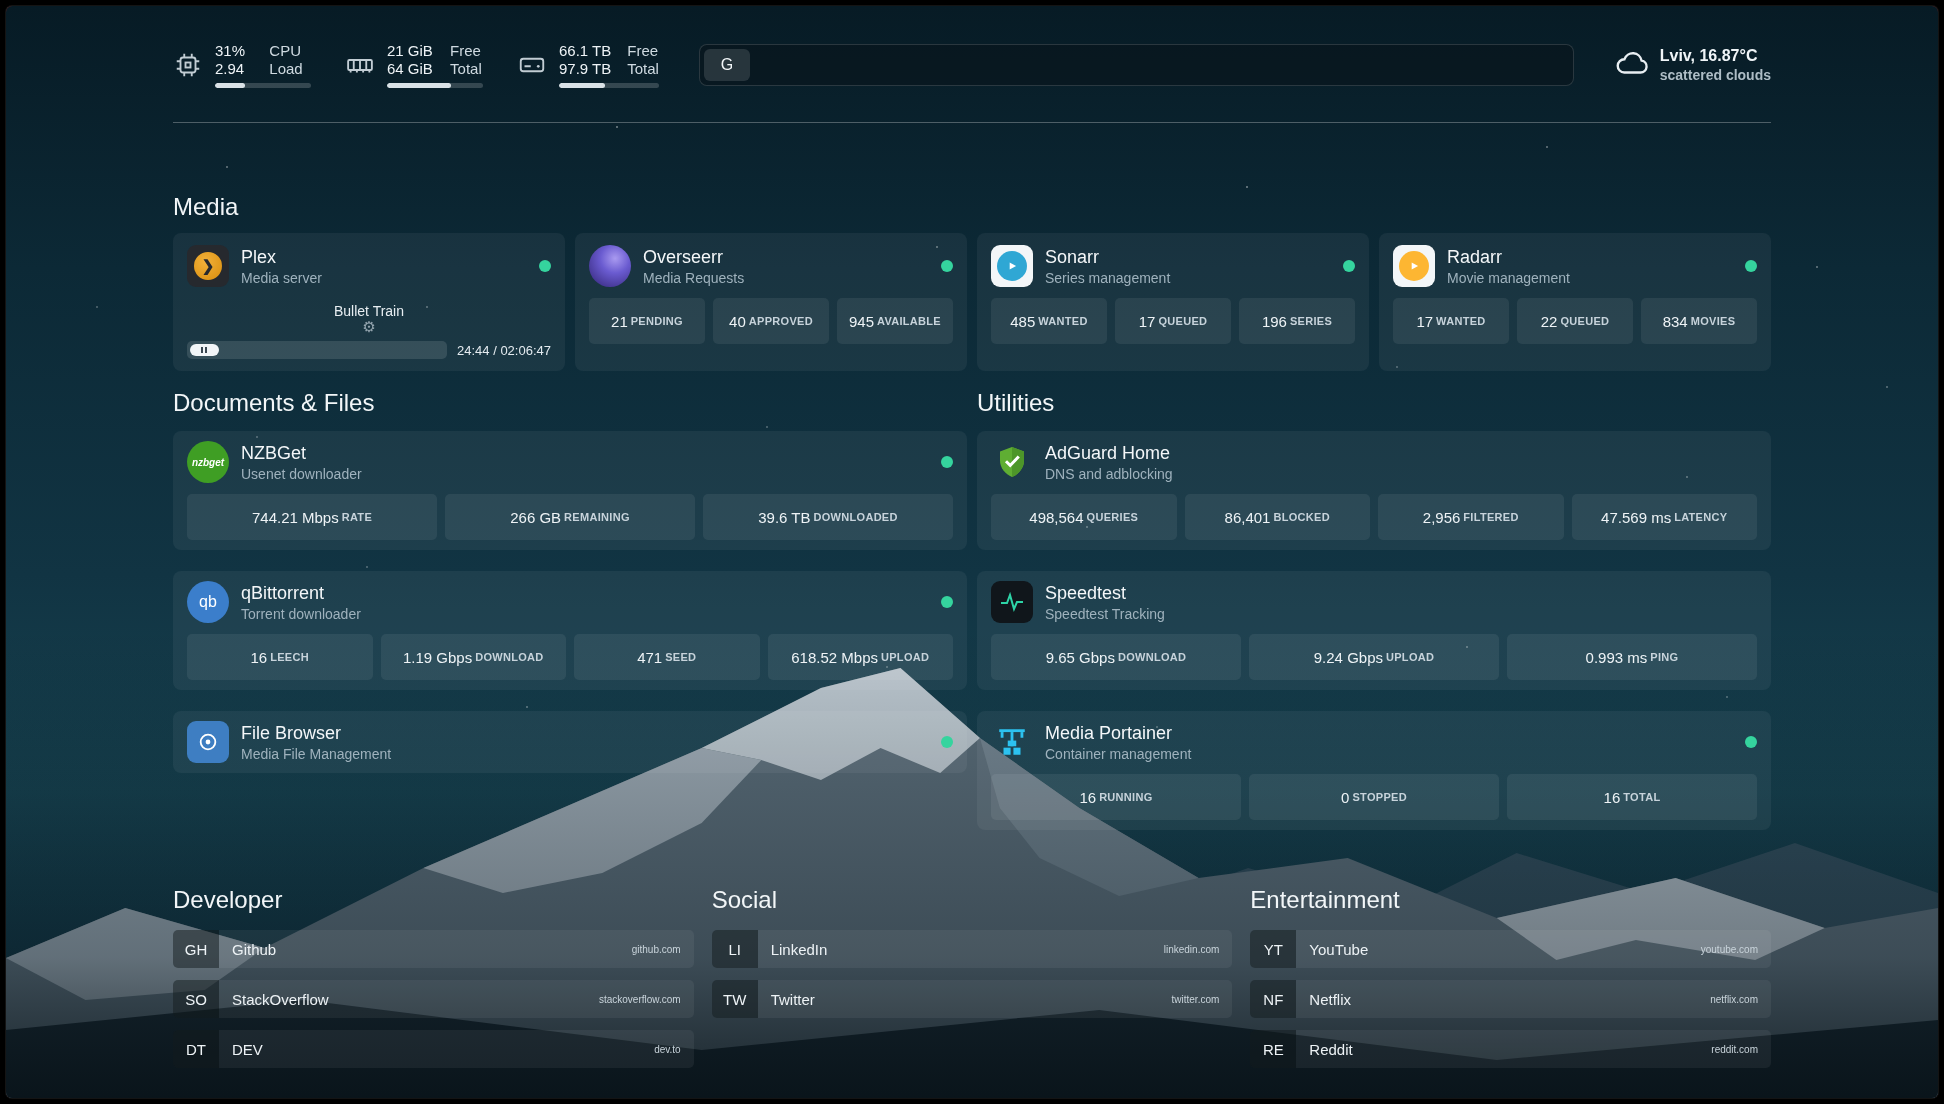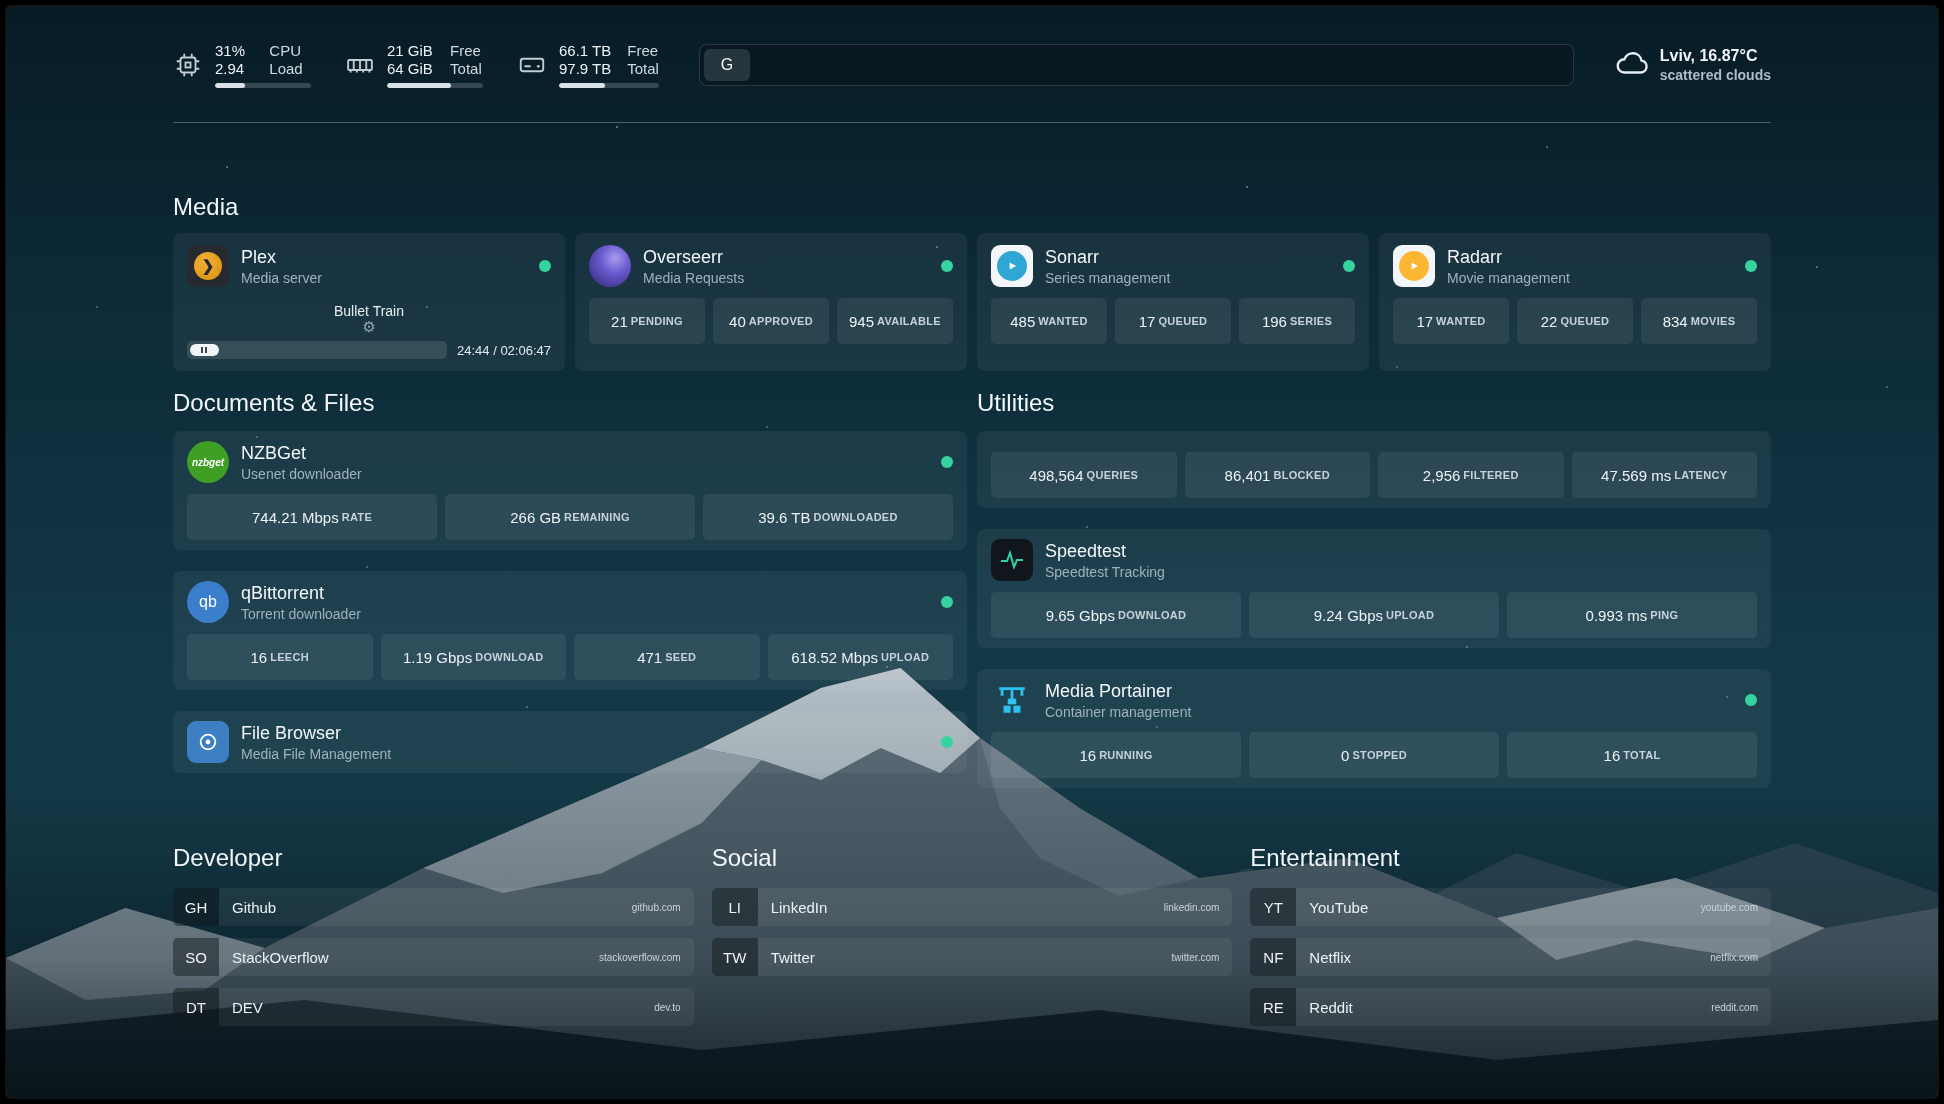--- a/index.html
+++ b/index.html
@@ -417,20 +417,33 @@
             </div>
             <span class="svc-dot"></span>
           </div>
         </div>
       </div>
 
       <div class="col">
         <h2 class="section-title">Utilities</h2>
 
         <div class="card compact">
+          <div class="svc-head">
+            <span class="svc-icon icon-adguard">
+              <svg width="36" height="36" viewBox="0 0 24 24">
+                <path d="M12 2l8 3v6c0 5-3.5 9-8 11-4.5-2-8-6-8-11V5z" fill="#5fae33"></path>
+                <path d="M12 2l8 3v6c0 5-3.5 9-8 11z" fill="#4d9629"></path>
+                <path d="M8 11.5l2.8 2.8 5.7-6" stroke="#fff" stroke-width="2" fill="none"></path>
+              </svg>
+            </span>
+            <div class="svc-titles">
+              <span class="svc-name">AdGuard Home</span>
+              <span class="svc-sub">DNS and adblocking</span>
+            </div>
+          </div>
           <div class="stats">
             <div class="stat">
               <span class="stat-v">498,564</span>
                 <span class="stat-l">QUERIES</span>
             </div>
             <div class="stat">
               <span class="stat-v">86,401</span>
                 <span class="stat-l">BLOCKED</span>
             </div>
             <div class="stat">

